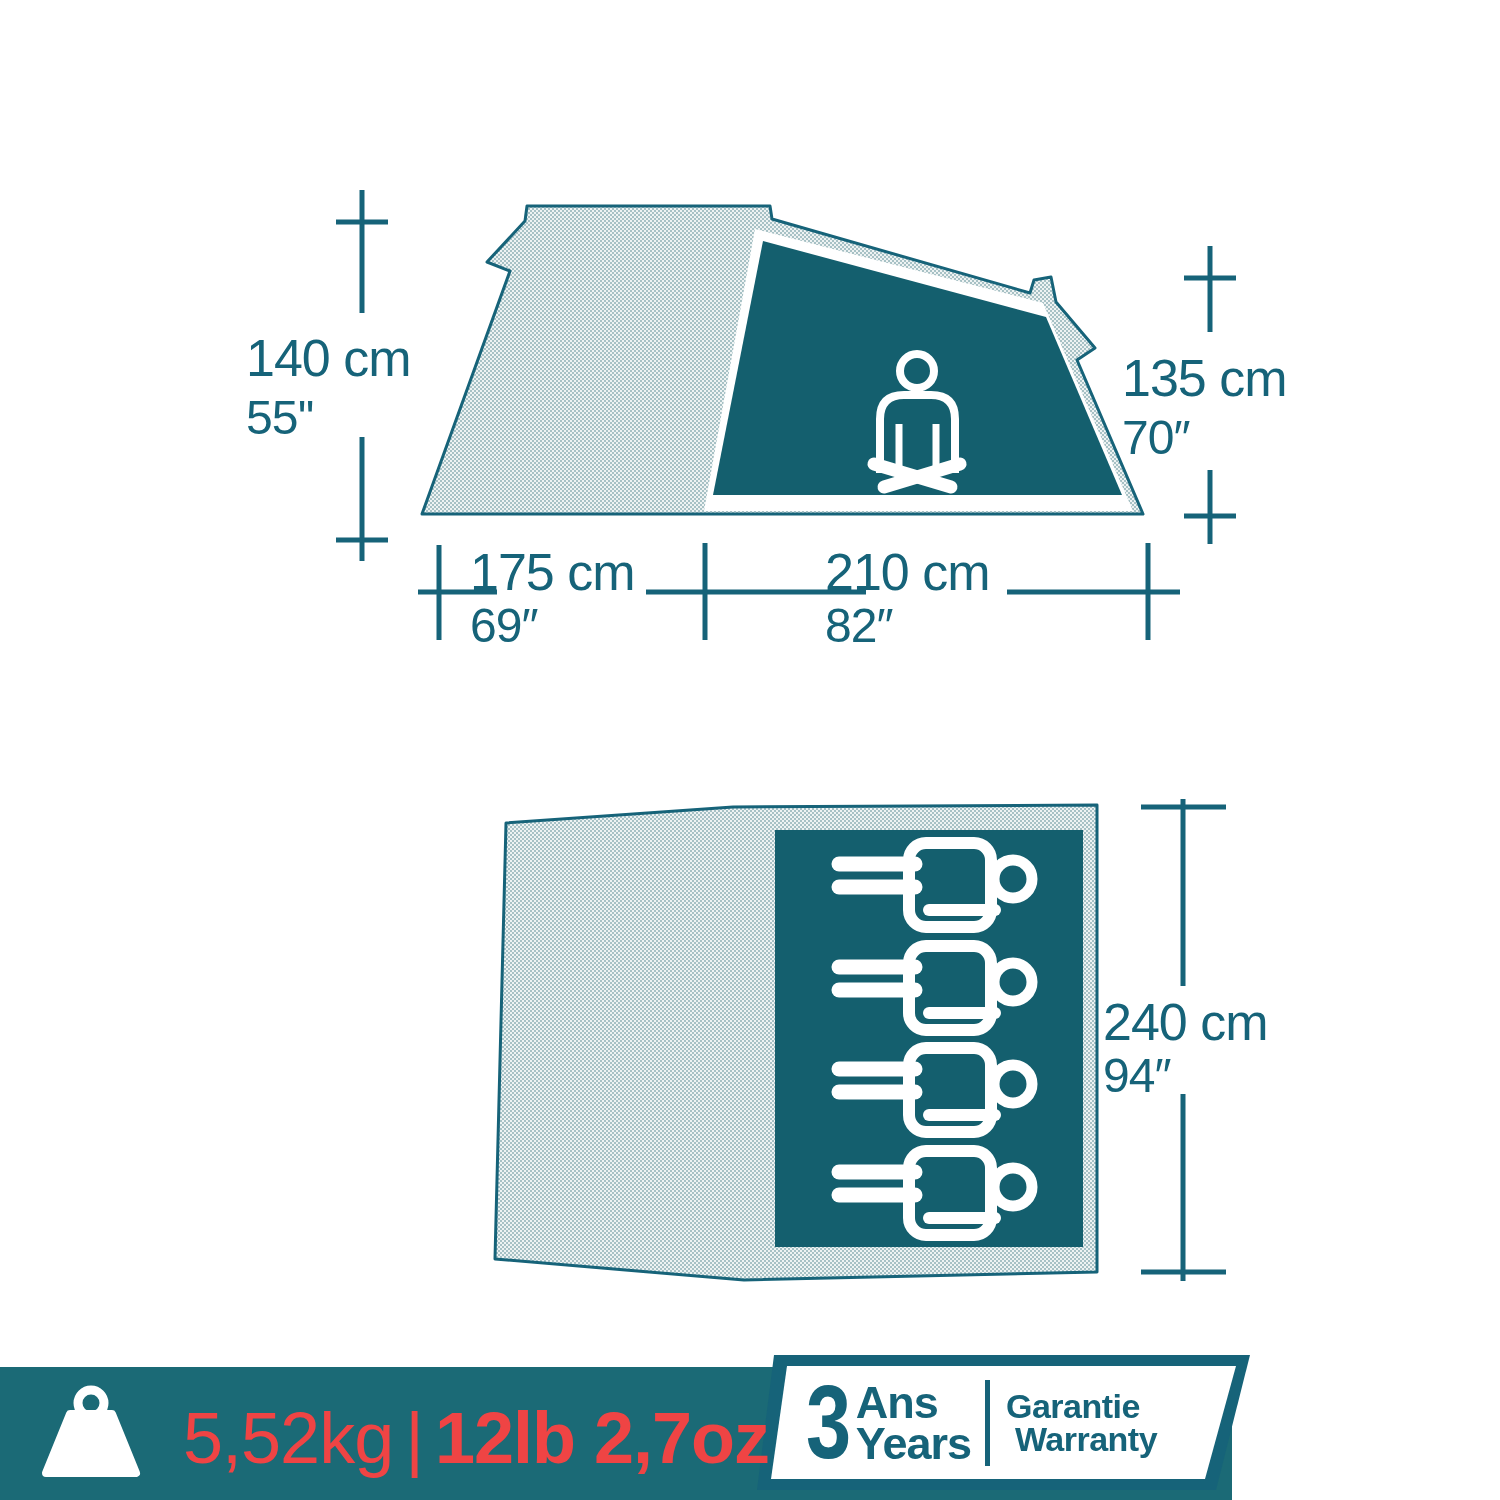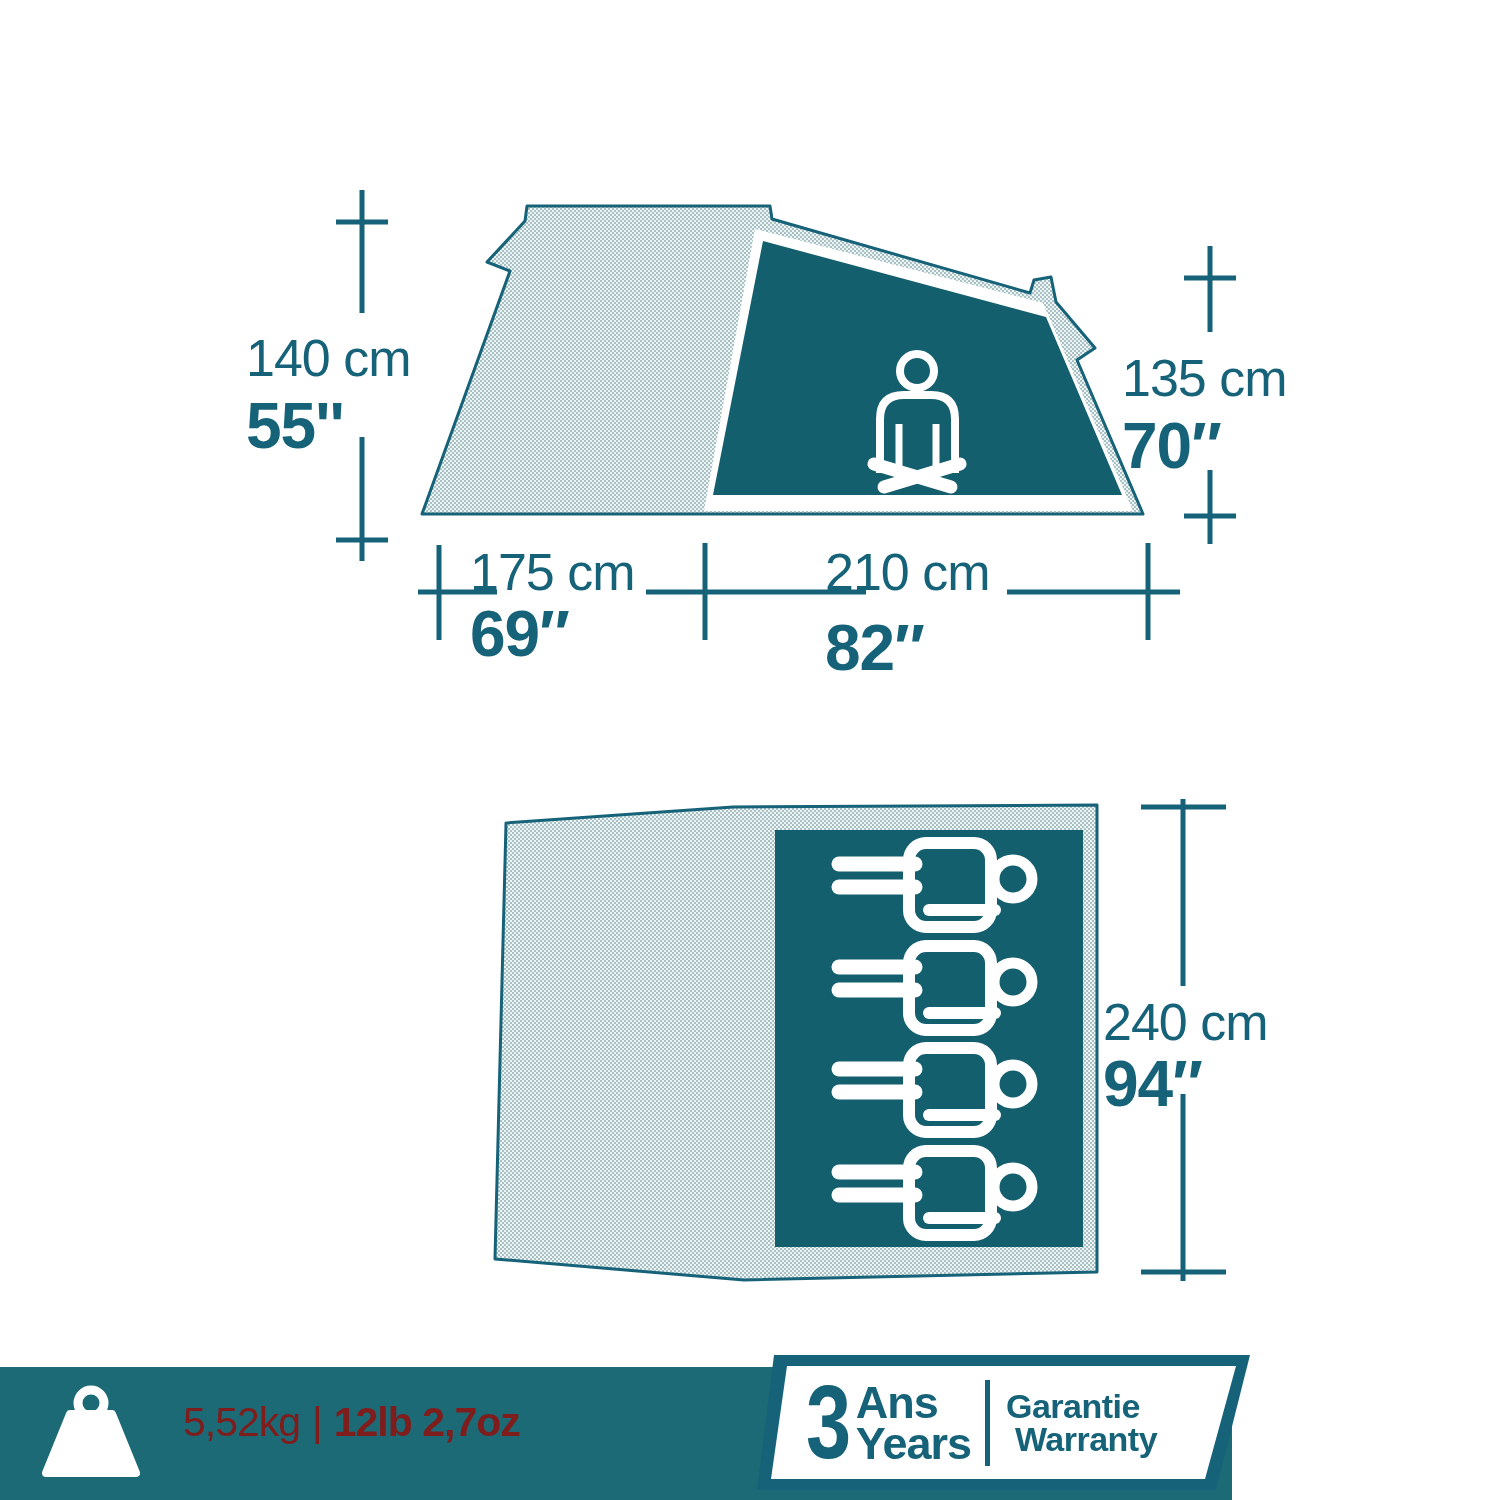--- a/index.html
+++ b/index.html
@@ -20,24 +20,24 @@
   .tent-outline{fill:url(#mesh);stroke:var(--teal);stroke-width:3;stroke-linejoin:round;}
   .white-fill{fill:#ffffff;}
   .panel-fill{fill:var(--panel);}
   .teal-fill{fill:var(--teal);}
   .bar-fill{fill:var(--bar);}
   .dim-stroke{stroke:var(--teal);stroke-width:5;}
   .white-stroke{stroke:#ffffff;fill:none;}
   
   .dim{position:absolute;color:var(--teal);line-height:1;}
   .dim .cm{display:block;font-size:52px;font-weight:400;letter-spacing:-1px;}
-  .dim .in{display:block;font-size:64px;font-weight:700;letter-spacing:-1px;margin-top:10px;}
+  .dim .in{display:block;font-size:48px;font-weight:400;letter-spacing:-1px;margin-top:10px;}
   
   .footer-text{
-    position:absolute;left:183px;top:1402px;color:#7f1d1d;font-size:41px;
+    position:absolute;left:183px;top:1402px;color:#ef4444;font-size:72px;
     letter-spacing:-1px;white-space:nowrap;line-height:1;
   }
   .footer-text .kg{font-weight:400;}
   .footer-text .sep{font-weight:400;margin:0 12px;}
   .footer-text .lb{font-weight:700;}
   .badge-content{
     position:absolute;left:806px;top:1372px;height:102px;display:flex;
     align-items:center;color:var(--teal);white-space:nowrap;
   }
   .badge-num{font-size:104px;font-weight:700;line-height:.82;transform:scaleX(.78);transform-origin:0 60%;}
@@ -140,21 +140,21 @@
     <span class="in">70″</span>
   </div>
 
   <div class="dim" style="left:470px;top:546px;width:200px;">
     <span class="cm">175 cm</span>
     <span class="in" style="margin-top:4px;">69″</span>
   </div>
 
   <div class="dim" style="left:825px;top:546px;width:200px;">
     <span class="cm">210 cm</span>
-    <span class="in" style="margin-top:18px;">82″</span>
+    <span class="in" style="margin-top:4px;">82″</span>
   </div>
 
   <div class="dim" style="left:1103px;top:996px;width:200px;">
     <span class="cm">240 cm</span>
     <span class="in" style="margin-top:4px;">94″</span>
   </div>
 
   <div class="footer-text">
     <span class="kg">5,52kg</span><span class="sep">|</span><span class="lb">12lb 2,7oz</span>
   </div>

